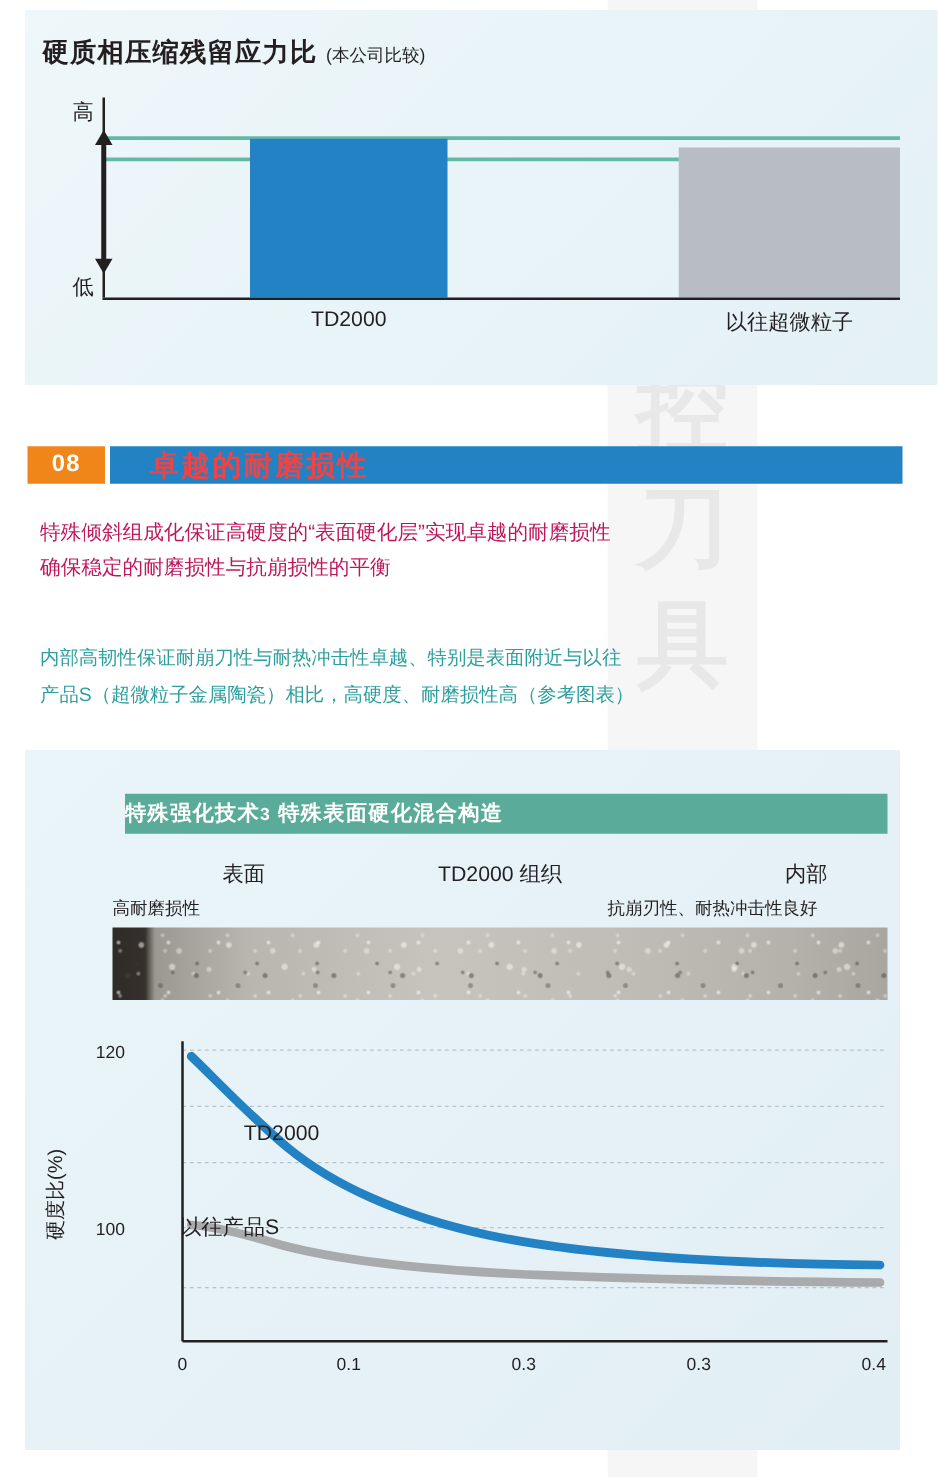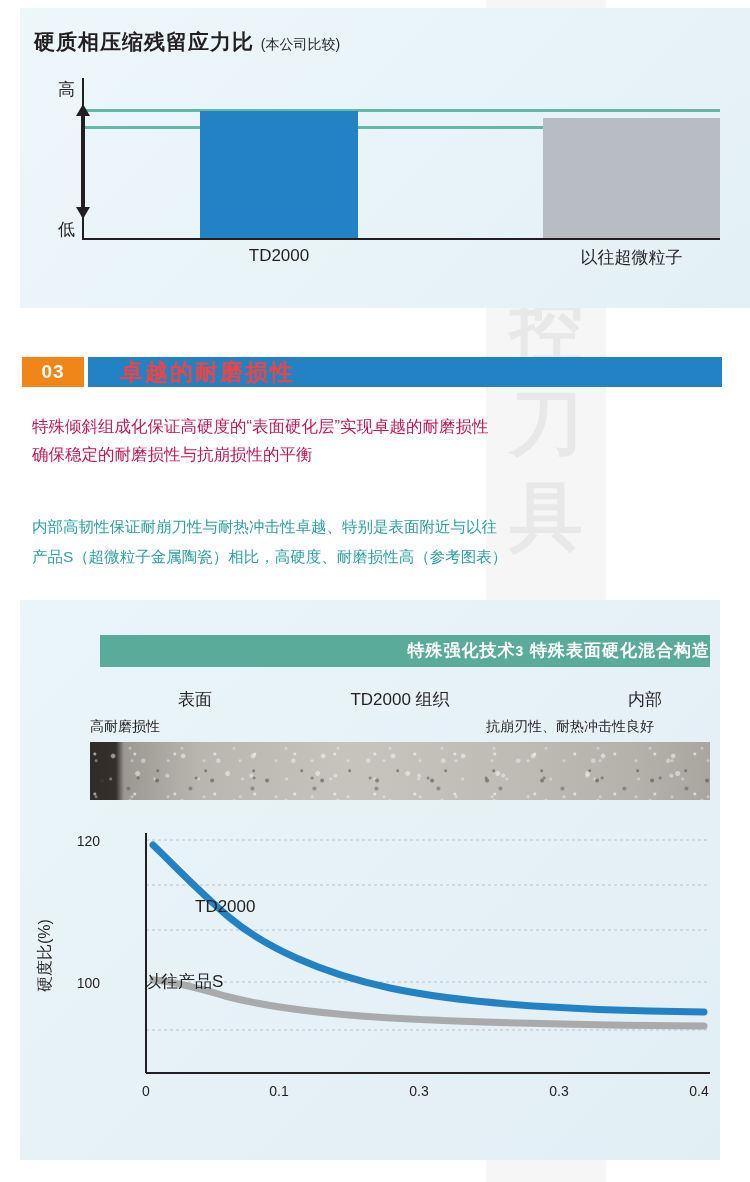--- a/index.html
+++ b/index.html
@@ -269,21 +269,21 @@
     width: 610px;
     height: 32px;
     background: #5aab99;
   }
   .p2-greenbar .t {
     position: absolute;
     left: 0; top: 0;
     width: 610px;
     height: 32px;
     line-height: 32px;
-    text-align: right;
+    text-align: left;
     color: #ffffff;
     font-size: 17px;
     font-weight: bold;
     letter-spacing: 1px;
   }
   .p2-greenbar .t .small { font-size: 14px; }
 
   .p2-col-label {
     position: absolute;
     top: 88px;
@@ -417,21 +417,21 @@
   <div class="p1-lbl-low">低</div>
   <div class="p1-baseline"></div>
 
 
   <div class="p1-xlabel-td">TD2000</div>
   <div class="p1-xlabel-old">以往超微粒子</div>
 </div>
 
 <div class="sec-head">
   <div class="sec-bar"></div>
-  <div class="sec-num">03</div>
+  <div class="sec-num">08</div>
   <div class="sec-title">卓越的耐磨损性</div>
 </div>
 
 <div class="body-text">
   <div>特殊倾斜组成化保证高硬度的“表面硬化层”实现卓越的耐磨损性</div>
   <div>确保稳定的耐磨损性与抗崩损性的平衡</div>
 </div>
 
 <div class="body-text-2">
   <div>内部高韧性保证耐崩刀性与耐热冲击性卓越、特别是表面附近与以往</div>

